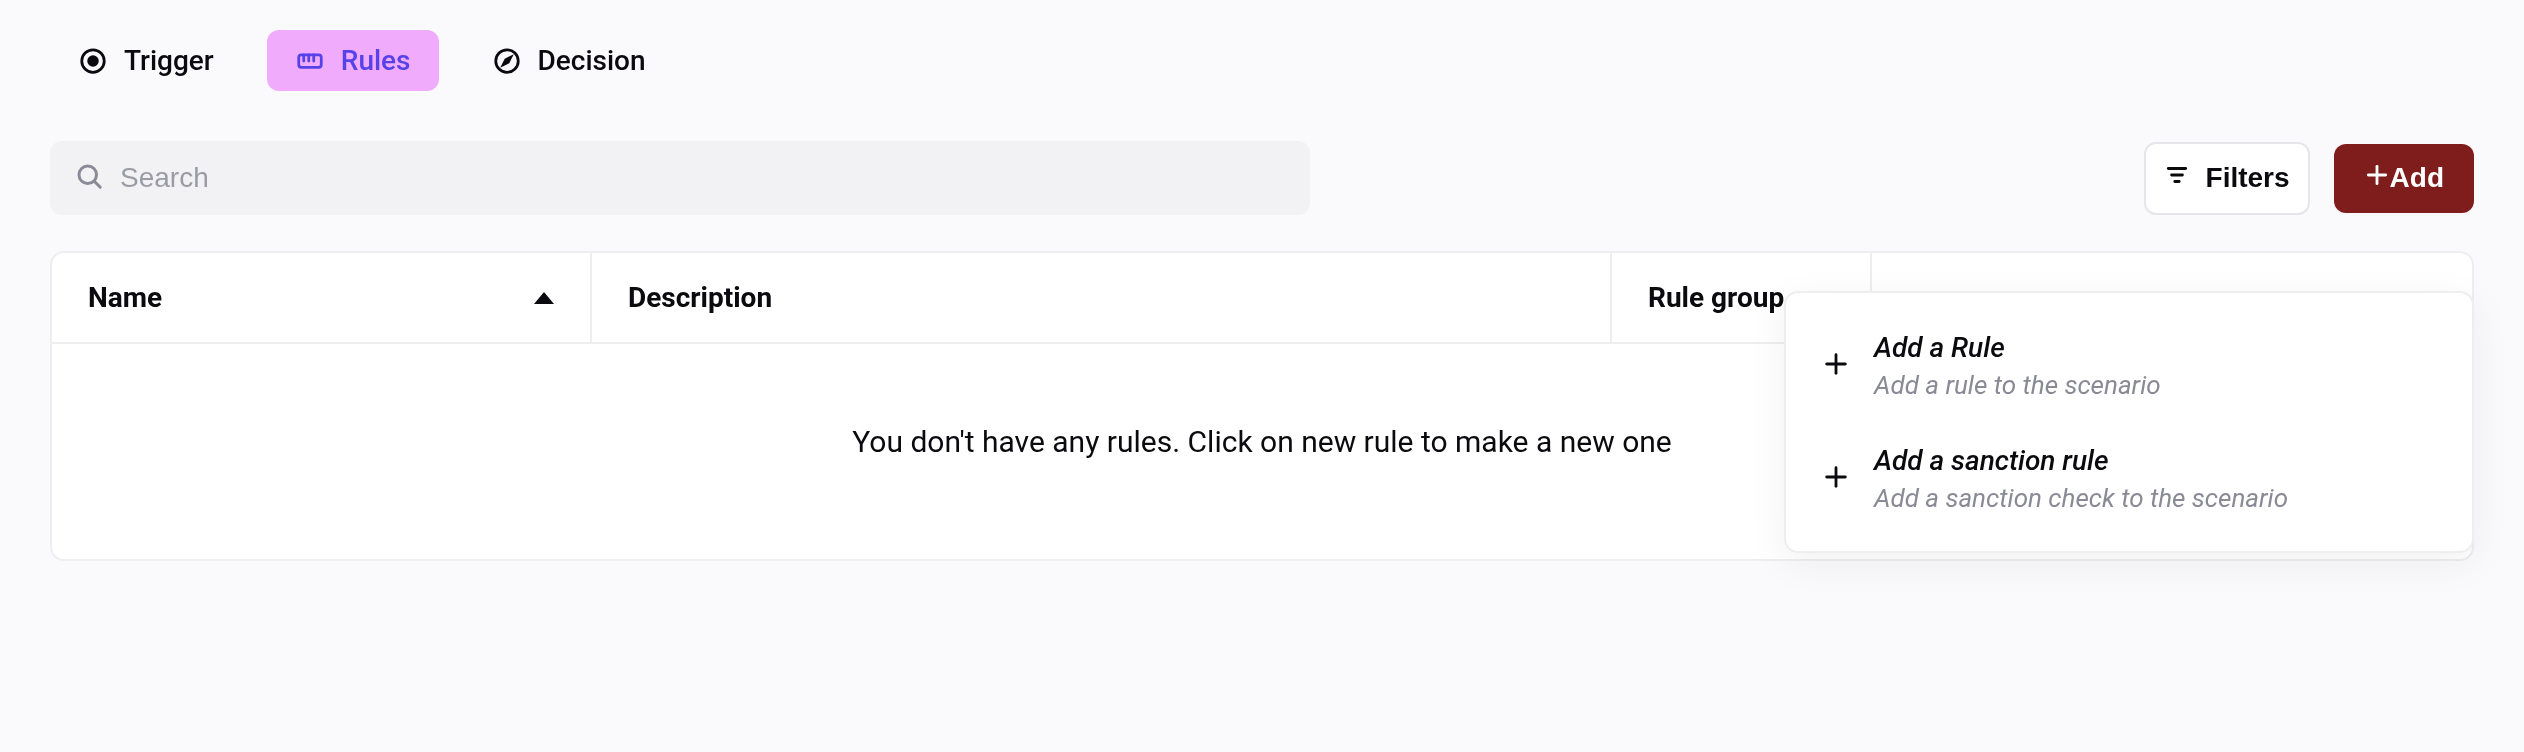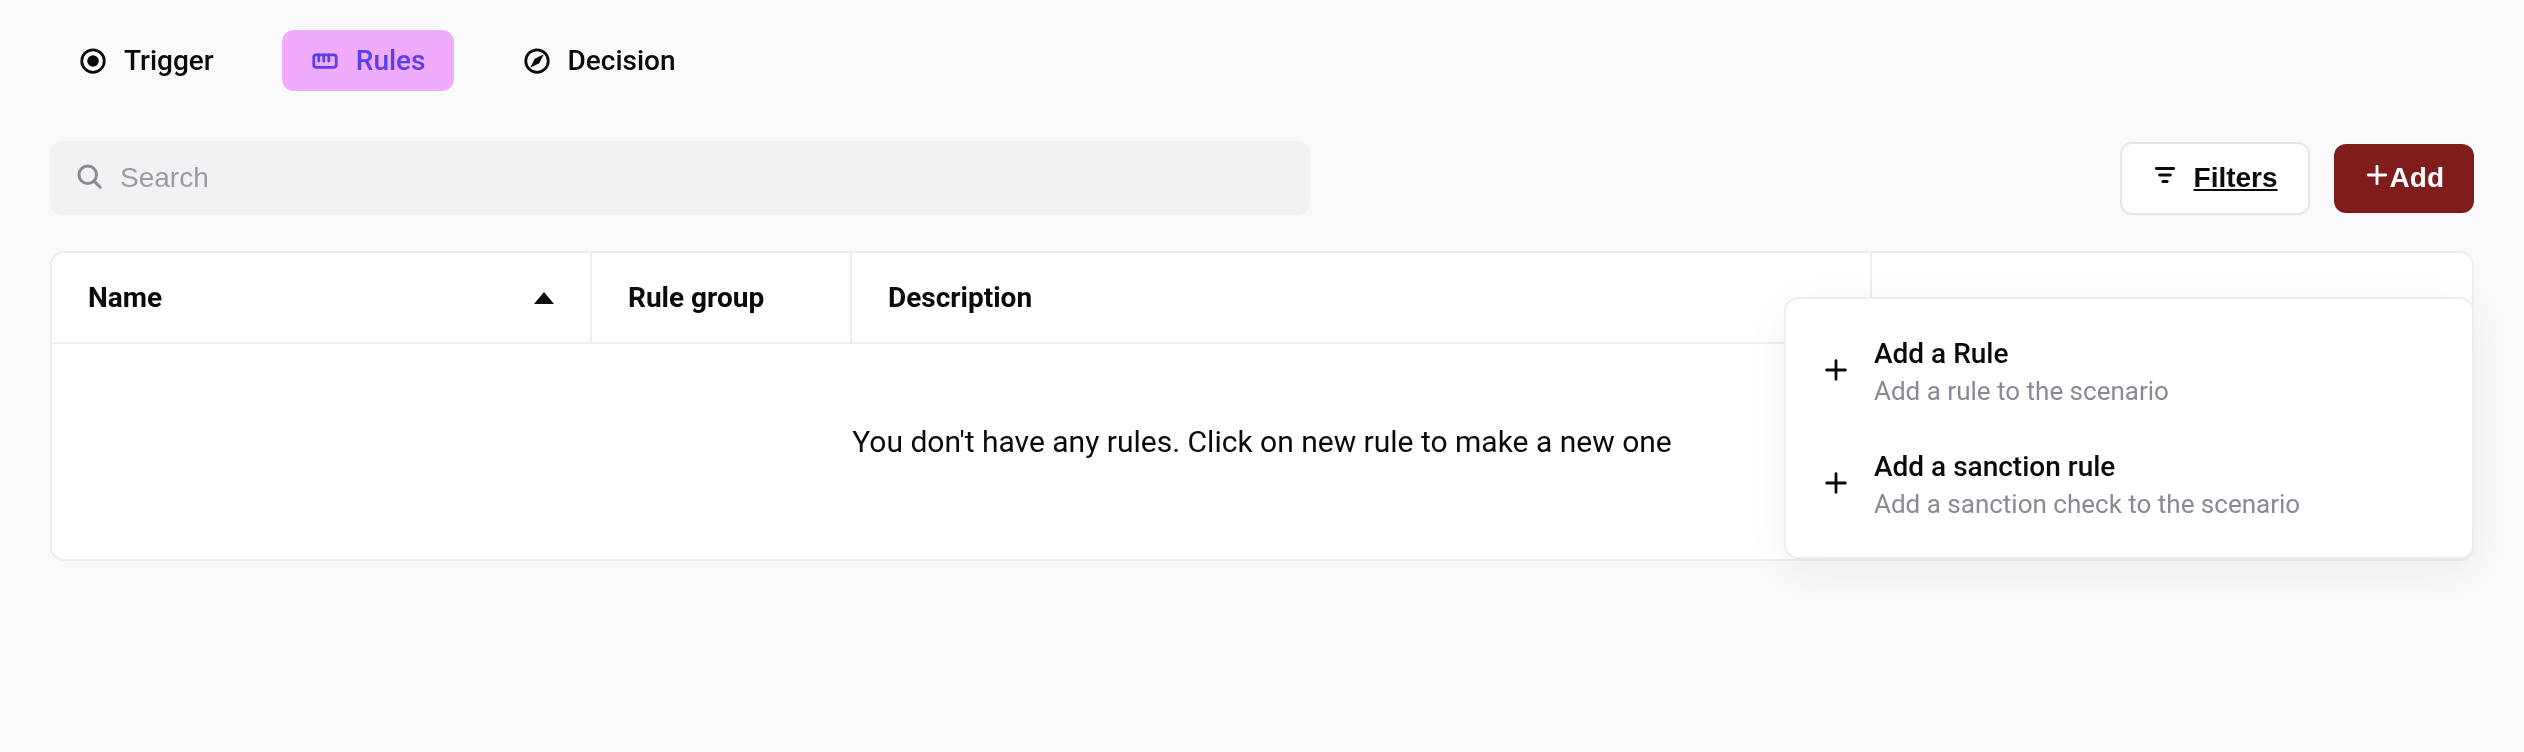--- a/index.html
+++ b/index.html
@@ -9,21 +9,21 @@
     color: #0b0b0f;
     width: 2524px;
     height: 752px;
     position: relative;
     padding: 30px 50px;
   }
 
   
   .tabs {
     display: flex;
-    gap: 40px;
+    gap: 25px;
     align-items: center;
     margin-bottom: 50px;
   }
   .tab {
     display: flex;
     align-items: center;
     gap: 16px;
     padding: 14px 28px;
     border-radius: 12px;
     font-size: 28px;
@@ -66,26 +66,25 @@
 
   .spacer { flex: 1; }
 
   .filters-btn {
     display: flex;
     align-items: center;
     gap: 16px;
     background: #ffffff;
     border: 2px solid #e6e6ea;
     border-radius: 12px;
-    padding: 18px 30px;
+    padding: 18px 18px;
     font-size: 28px;
     font-weight: 600;
     cursor: pointer;
     color: #0b0b0f;
-    text-decoration: underline;
   }
 
   .add-btn {
     display: flex;
     align-items: center;
     background: #7f1d1d;
     color: #ffffff;
     border-radius: 12px;
     padding: 18px 30px;
     font-size: 28px;
@@ -130,29 +129,30 @@
   .empty {
     padding: 80px 40px 100px;
     text-align: center;
     font-size: 30px;
     color: #0b0b0f;
   }
 
   
   .dropdown {
     position: absolute;
-    top: 297px;
+    top: 291px;
     right: 50px;
     width: 690px;
     background: #ffffff;
     border: 2px solid #eeeef1;
     border-radius: 14px;
     box-shadow: 0 10px 40px rgba(0,0,0,0.06);
     padding: 16px 0;
     z-index: 10;
+    font-style: italic;
   }
   .dd-item {
     display: flex;
     align-items: center;
     gap: 24px;
     padding: 22px 36px;
     cursor: pointer;
   }
   .dd-texts { display:flex; flex-direction:column; gap:6px; }
   .dd-title { font-size: 28px; font-weight: 500; color: #0b0b0f; }
@@ -229,25 +229,25 @@
     <span>Add</span>
   </button>
 </div>
 
 <div class="table-wrap">
   <div class="thead">
     <div class="th col-name">
       <span>Name</span>
       <span class="sort-caret"></span>
     </div>
+    <div class="th col-desc">
+      <span>Description</span>
+    </div>
     <div class="th col-group">
       <span>Rule group</span>
-    </div>
-    <div class="th col-desc">
-      <span>Description</span>
     </div>
     <div class="th col-score">
       <span></span>
     </div>
   </div>
   <div class="empty">
     <span>You don't have any rules. Click on new rule to make a new one</span>
   </div>
 </div>
 

